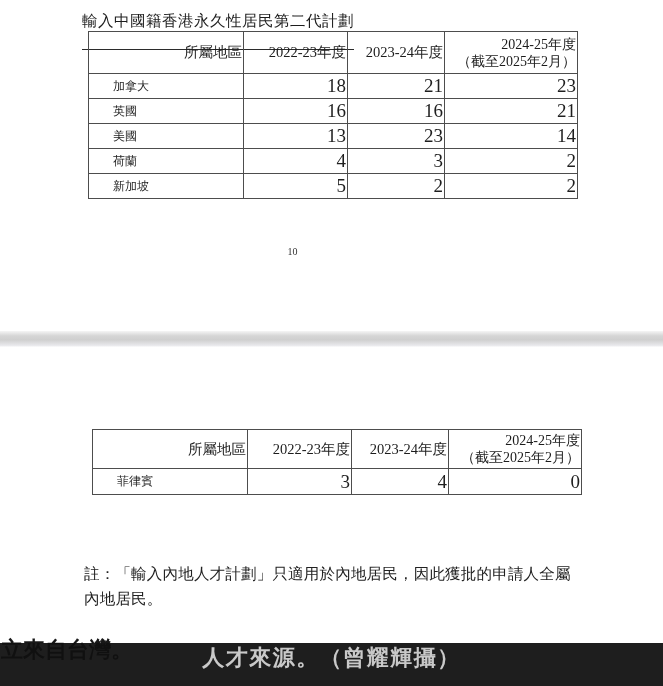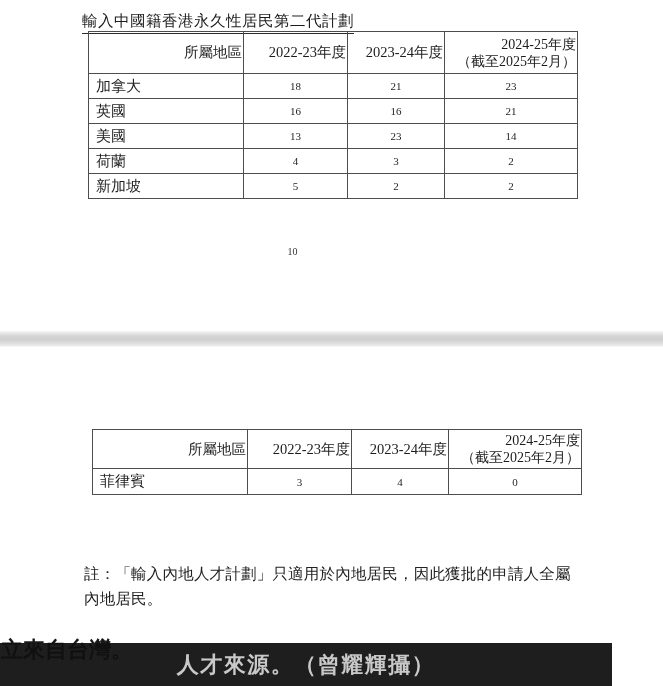--- a/index.html
+++ b/index.html
@@ -7,41 +7,41 @@
     width:663px; height:686px; background:#ffffff;
     font-family:"Liberation Serif", serif;
     -webkit-font-smoothing:antialiased;
   }
   .doc { position:relative; width:663px; height:686px; overflow:hidden; background:#fff; }
 
   
   .title {
     position:absolute; left:82px; top:11px;
     font-size:15.5px; color:#1d1d1d; letter-spacing:0.5px;
-    border-bottom:1.5px solid #2b2b2b; padding-bottom:1px;
+    border-bottom:1.5px solid #2b2b2b; padding-bottom:17px;
     white-space:nowrap;
   }
 
   
   table.t { position:absolute; border-collapse:collapse; table-layout:fixed; color:#1f1f1f; }
   table.t th, table.t td { border:1px solid #4d4d4d; font-weight:normal; overflow:hidden; }
   table.t1 { left:88px;  top:31px;  width:489px; }
   table.t2 { left:92px;  top:429px; width:487px; }
   col.c-region { width:155px; }
   col.c-y1 { width:104px; }
   col.c-y2 { width:97px;  }
   col.c-y3 { width:133px; }
   .t thead th { text-align:right; font-size:14.5px; color:#1c1c1c; }
   .t1 thead tr { height:42px; }
   .t2 thead tr { height:39px; }
   .t1 tbody tr { height:25px; }
   .t2 tbody tr { height:26px;margin-top:40px; }
   .hdr2 { font-size:14px; line-height:17px; }
-  td.rg { text-align:left; padding-left:7px; font-size:15px; }
-  td.num { text-align:center; font-size:11px; }
+  td.rg { text-align:left; padding-left:24px; font-size:12px; }
+  td.num { text-align:right; font-size:19px; }
   tr.total td { font-weight:bold; }
 
   
   .pagenum {
     position:absolute; left:0; top:246px; width:585px;
     text-align:center; font-size:10px; color:#333;
   }
 
   
   .pagebreak {
@@ -60,23 +60,23 @@
   
   .cutoff {
     position:absolute; left:1px; top:635px;
     font-family:"Liberation Sans", sans-serif;
     font-size:22px; font-weight:bold; color:#181818;
     white-space:nowrap; z-index:1;
   }
 
   
   .captionbar {
-    position:absolute; left:0; top:643px; width:612px; height:43px;
+    position:absolute; left:0; top:643px; width:663px; height:43px;
     background:rgba(16,16,16,0.94); z-index:2;
-    display:flex; align-items:center; justify-content:center;
+    display:flex; justify-content:center;
   }
   .caption {
     font-family:"Liberation Sans", sans-serif;
     font-size:22px; font-weight:bold; color:#c9c9c9;
     letter-spacing:1.5px; white-space:nowrap;
   }
 </style>
 </head>
 <body>
 

